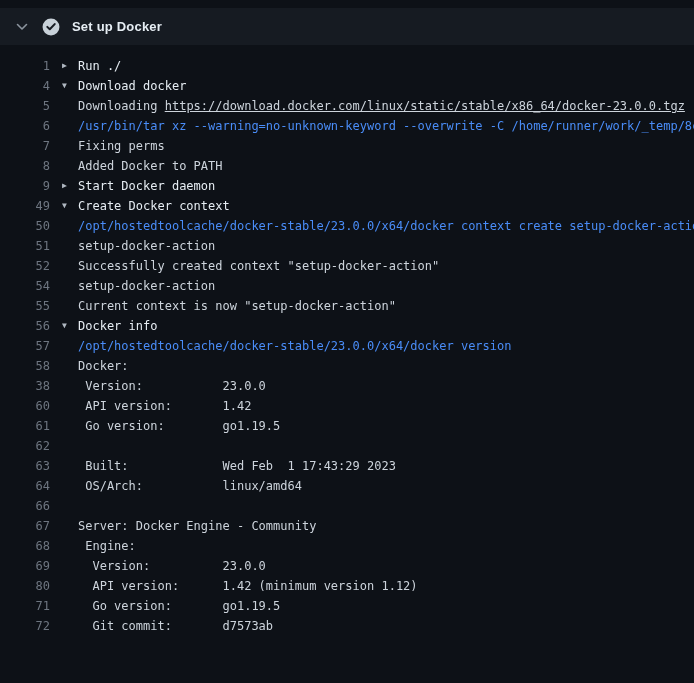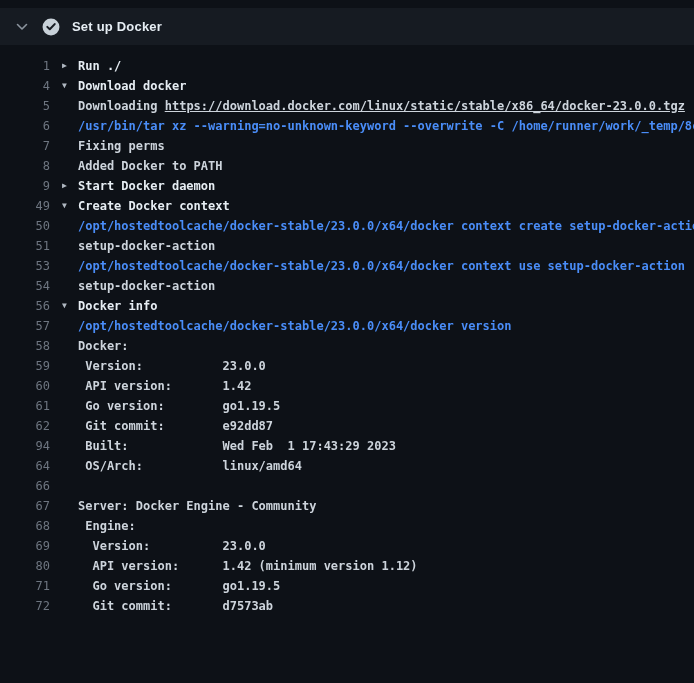--- a/index.html
+++ b/index.html
@@ -35,21 +35,21 @@
   .num {
     flex: 0 0 50px; text-align: right;
     color: var(--line-number, #6e7681);
     cursor: pointer; user-select: none;
   }
   .arrow {
     flex: 0 0 16px; margin-left: 12px;
     font-size: 8px; color: var(--arrow-color, #afb8c1);
     display: inline-block;
   }
-  .txt { flex: 1 1 auto; overflow: hidden; font-weight: bold; }
+  .txt { flex: 1 1 auto; overflow: hidden; }
   .s-head  { color: var(--heading-text, #e6edf3); }
   .s-plain { color: var(--text, #cdd4dc); }
   .s-cmd   { color: var(--command, #4a8df8); }
   .s-link  { color: var(--text, #cdd4dc); text-decoration: underline; cursor: pointer; }
 </style>
 </head>
 <body>
 
 <div class="app">
 
@@ -72,30 +72,31 @@
       <div class="row"><span class="num">1</span><span class="arrow">▶</span><span class="txt"><span class="s-head">Run ./</span></span></div>
       <div class="row"><span class="num">4</span><span class="arrow">▼</span><span class="txt"><span class="s-head">Download docker</span></span></div>
       <div class="row"><span class="num">5</span><span class="arrow"></span><span class="txt"><span class="s-plain">Downloading </span><span class="s-link">https://download.docker.com/linux/static/stable/x86_64/docker-23.0.0.tgz</span></span></div>
       <div class="row"><span class="num">6</span><span class="arrow"></span><span class="txt"><span class="s-cmd">/usr/bin/tar xz --warning=no-unknown-keyword --overwrite -C /home/runner/work/_temp/8c9</span></span></div>
       <div class="row"><span class="num">7</span><span class="arrow"></span><span class="txt"><span class="s-plain">Fixing perms</span></span></div>
       <div class="row"><span class="num">8</span><span class="arrow"></span><span class="txt"><span class="s-plain">Added Docker to PATH</span></span></div>
       <div class="row"><span class="num">9</span><span class="arrow">▶</span><span class="txt"><span class="s-head">Start Docker daemon</span></span></div>
       <div class="row"><span class="num">49</span><span class="arrow">▼</span><span class="txt"><span class="s-head">Create Docker context</span></span></div>
       <div class="row"><span class="num">50</span><span class="arrow"></span><span class="txt"><span class="s-cmd">/opt/hostedtoolcache/docker-stable/23.0.0/x64/docker context create setup-docker-action</span></span></div>
       <div class="row"><span class="num">51</span><span class="arrow"></span><span class="txt"><span class="s-plain">setup-docker-action</span></span></div>
-      <div class="row"><span class="num">53</span><span class="arrow"></span><span class="txt"><span class="s-cmd">/opt/hostedtoolcache/docker-stable/23.0.0/x64/docker context use setup-docker-action</span></span></div>
+      <div class="row"><span class="num">52</span><span class="arrow"></span><span class="txt"><span class="s-plain">Successfully created context "setup-docker-action"</span></span></div>
       <div class="row"><span class="num">54</span><span class="arrow"></span><span class="txt"><span class="s-plain">setup-docker-action</span></span></div>
+      <div class="row"><span class="num">55</span><span class="arrow"></span><span class="txt"><span class="s-plain">Current context is now "setup-docker-action"</span></span></div>
       <div class="row"><span class="num">56</span><span class="arrow">▼</span><span class="txt"><span class="s-head">Docker info</span></span></div>
       <div class="row"><span class="num">57</span><span class="arrow"></span><span class="txt"><span class="s-cmd">/opt/hostedtoolcache/docker-stable/23.0.0/x64/docker version</span></span></div>
       <div class="row"><span class="num">58</span><span class="arrow"></span><span class="txt"><span class="s-plain">Docker:</span></span></div>
-      <div class="row"><span class="num">59</span><span class="arrow"></span><span class="txt"><span class="s-plain"> Version:           23.0.0</span></span></div>
+      <div class="row"><span class="num">38</span><span class="arrow"></span><span class="txt"><span class="s-plain"> Version:           23.0.0</span></span></div>
       <div class="row"><span class="num">60</span><span class="arrow"></span><span class="txt"><span class="s-plain"> API version:       1.42</span></span></div>
       <div class="row"><span class="num">61</span><span class="arrow"></span><span class="txt"><span class="s-plain"> Go version:        go1.19.5</span></span></div>
-      <div class="row"><span class="num">62</span><span class="arrow"></span><span class="txt"><span class="s-plain"> Git commit:        e92dd87</span></span></div>
-      <div class="row"><span class="num">94</span><span class="arrow"></span><span class="txt"><span class="s-plain"> Built:             Wed Feb  1 17:43:29 2023</span></span></div>
+      <div class="row"><span class="num">62</span><span class="arrow"></span></div>
+      <div class="row"><span class="num">63</span><span class="arrow"></span><span class="txt"><span class="s-plain"> Built:             Wed Feb  1 17:43:29 2023</span></span></div>
       <div class="row"><span class="num">64</span><span class="arrow"></span><span class="txt"><span class="s-plain"> OS/Arch:           linux/amd64</span></span></div>
       <div class="row"><span class="num">66</span><span class="arrow"></span><span class="txt"><span class="s-plain"></span></span></div>
       <div class="row"><span class="num">67</span><span class="arrow"></span><span class="txt"><span class="s-plain">Server: Docker Engine - Community</span></span></div>
       <div class="row"><span class="num">68</span><span class="arrow"></span><span class="txt"><span class="s-plain"> Engine:</span></span></div>
       <div class="row"><span class="num">69</span><span class="arrow"></span><span class="txt"><span class="s-plain">  Version:          23.0.0</span></span></div>
       <div class="row"><span class="num">80</span><span class="arrow"></span><span class="txt"><span class="s-plain">  API version:      1.42 (minimum version 1.12)</span></span></div>
       <div class="row"><span class="num">71</span><span class="arrow"></span><span class="txt"><span class="s-plain">  Go version:       go1.19.5</span></span></div>
       <div class="row"><span class="num">72</span><span class="arrow"></span><span class="txt"><span class="s-plain">  Git commit:       d7573ab</span></span></div>
     </div>
 

